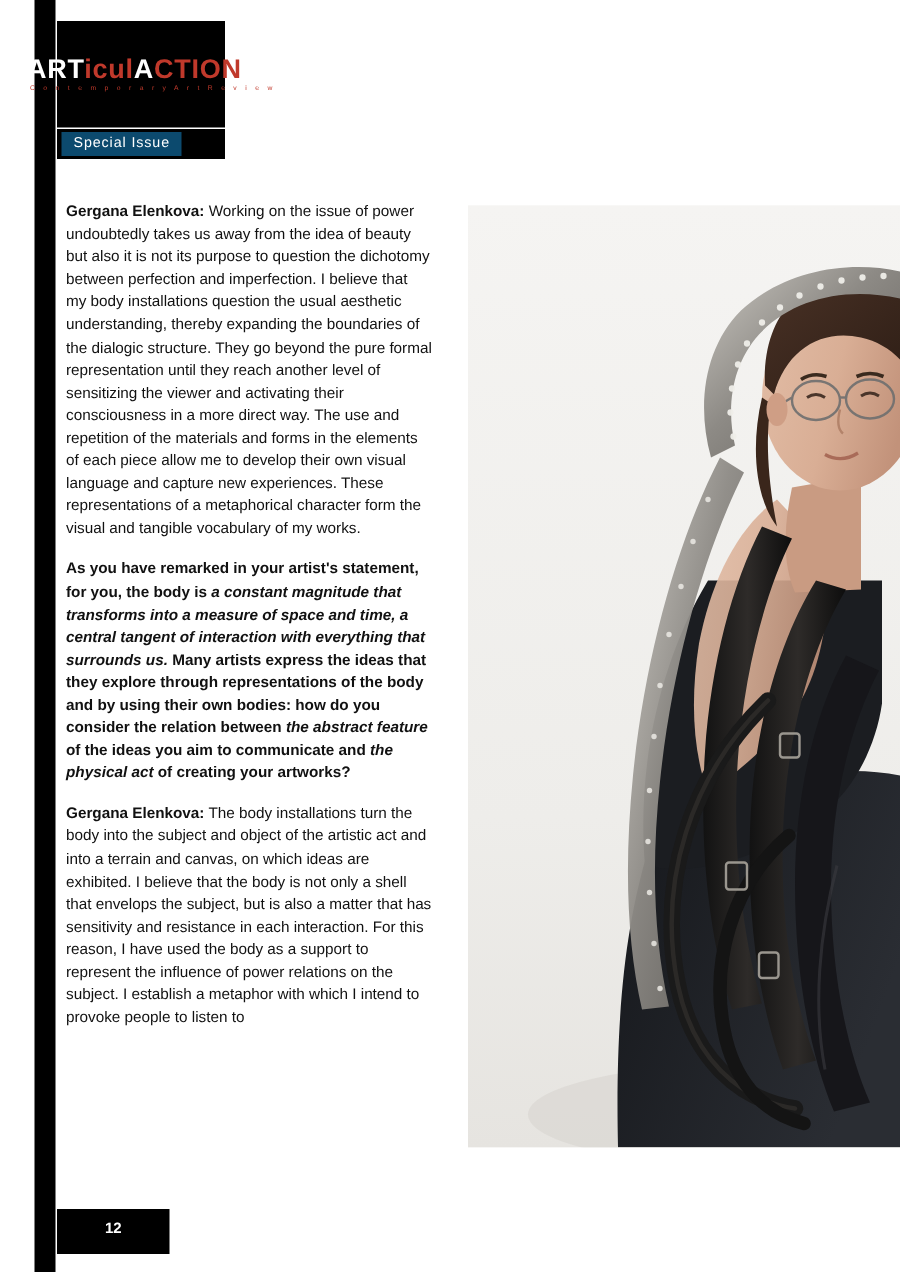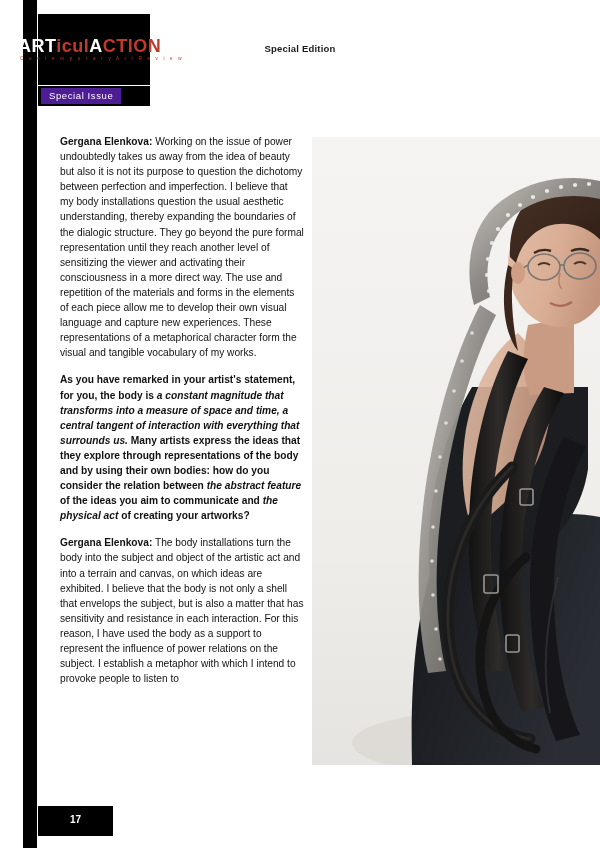--- a/index.html
+++ b/index.html
@@ -60,21 +60,21 @@
     top: 85px;
     width: 112px;
     height: 1px;
     background: #ffffff;
   }
   .special-issue-tab {
     position: absolute;
     left: 41px;
     top: 88px;
     padding: 2px 8px 3px 8px;
-    background: #4c1d95;
+    background: #0c4a6e;
     color: #ffffff;
     font-size: 9.5px;
     letter-spacing: 0.6px;
     white-space: nowrap;
   }
   .header-center {
     position: absolute;
     left: 0;
     top: 43px;
     width: 600px;
@@ -91,21 +91,21 @@
     left: 23px;
     top: 0;
     width: 14px;
     height: 848px;
     background: #000000;
   }
 
   
   .content {
     position: absolute;
-    left: 60px;
+    left: 44px;
     top: 134px;
     width: 244px;
   }
   .para {
     font-size: 10.2px;
     line-height: 15.1px;
     color: #111111;
     margin: 0 0 12px 0;
     text-align: left;
   }
@@ -152,21 +152,20 @@
 <div class="left-bar"></div>
 
 <div class="header">
   <div class="logo-block"></div>
   <div class="logo-text">
     <span>ART</span><span class="accent">icul</span><span>A</span><span class="accent">CTION</span>
   </div>
   <div class="logo-sub">C o n t e m p o r a r y   A r t   R e v i e w</div>
   <div class="logo-rule"></div>
   <div class="special-issue-tab">Special Issue</div>
-  <div class="header-center">Special Edition</div>
 </div>
 
 <div class="content">
 
   <p class="para">
     <span class="speaker">Gergana Elenkova:</span><span> Working on the issue of power undoubtedly takes us away from the idea of beauty but also it is not its purpose to question the dichotomy between perfection and imperfection. I believe that my body installations question the usual aesthetic understanding, thereby expanding the boundaries of the dialogic structure. They go beyond the pure formal representation until they reach another level of sensitizing the viewer and activating their consciousness in a more direct way. The use and repetition of the materials and forms in the elements of each piece allow me to develop their own visual language and capture new experiences. These representations of a metaphorical character form the visual and tangible vocabulary of my works.</span>
   </p>
 
   <p class="para bold">
     <span>As you have remarked in your artist's statement, for you, the body is </span><span class="ital-b">a constant magnitude that transforms into a measure of space and time, a central tangent of interaction with everything that surrounds us.</span><span> Many artists express the ideas that they explore through representations of the body and by using their own bodies: how do you consider the relation between </span><span class="ital-b">the abstract feature</span><span> of the ideas you aim to communicate and </span><span class="ital-b">the physical act</span><span> of creating your artworks?</span>
@@ -288,13 +287,13 @@
       <rect x="172" y="438" width="14" height="18" rx="2"></rect>
       <rect x="194" y="498" width="13" height="17" rx="2"></rect>
       <rect x="208" y="352" width="13" height="16" rx="2"></rect>
     </g>
 
     <path d="M246 440 C234 486 230 534 238 576" stroke="#3a3a40" stroke-width="2" fill="none" opacity="0.6"></path>
   </svg>
 </div>
 
 <div class="footer-bar"></div>
-<div class="page-num">17</div>
+<div class="page-num">12</div>
 
 </body></html>

